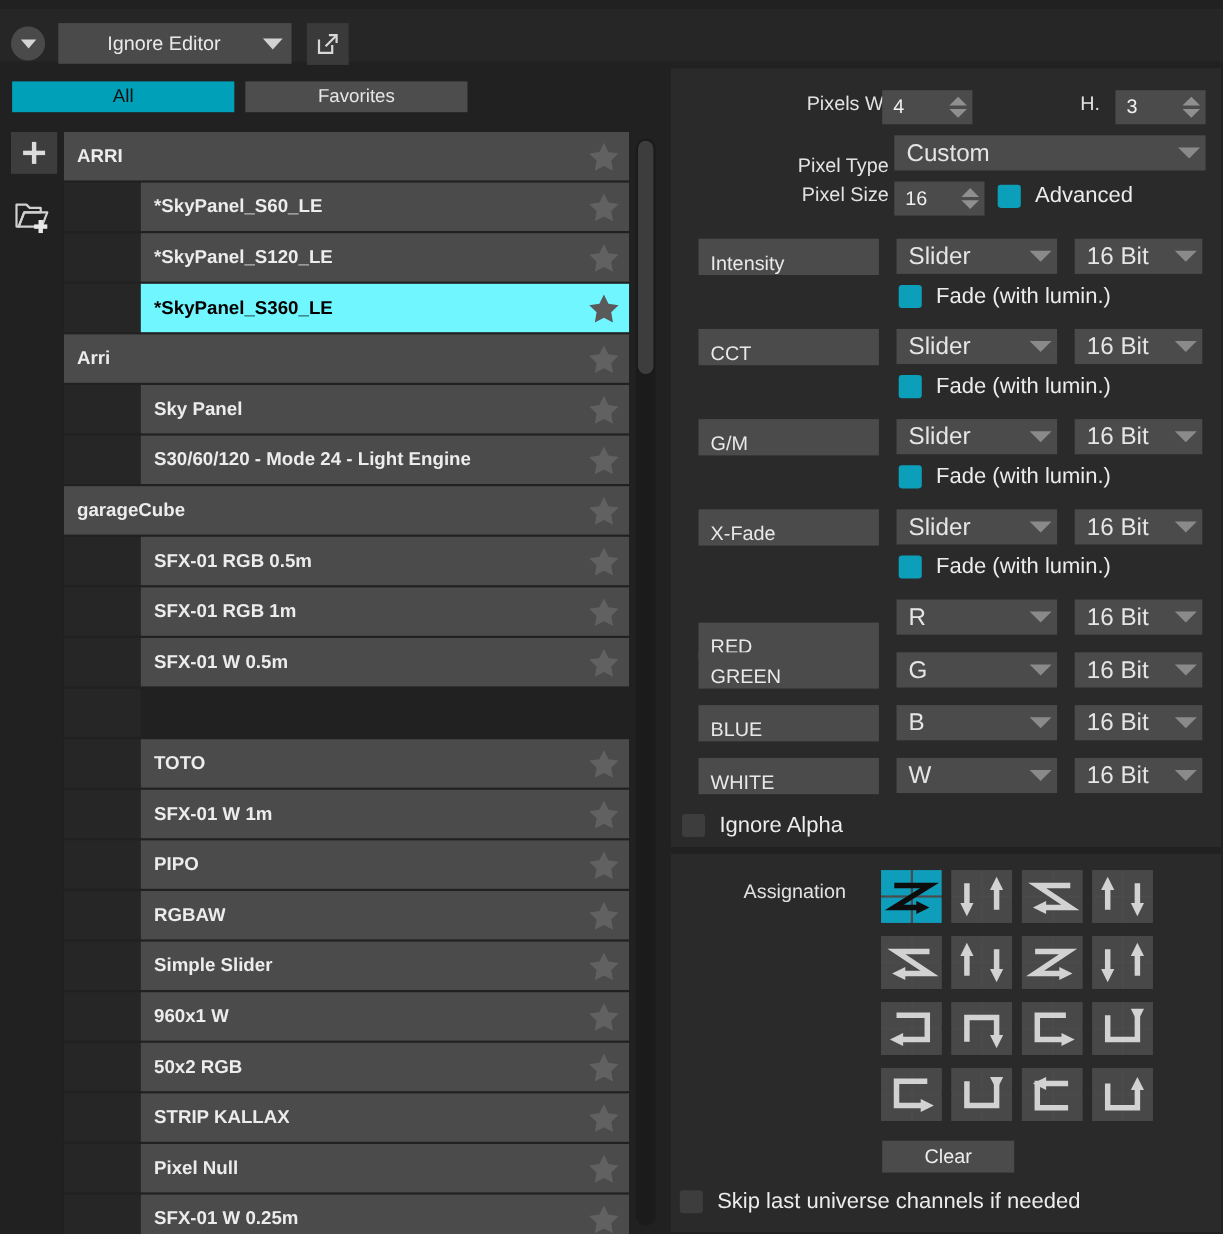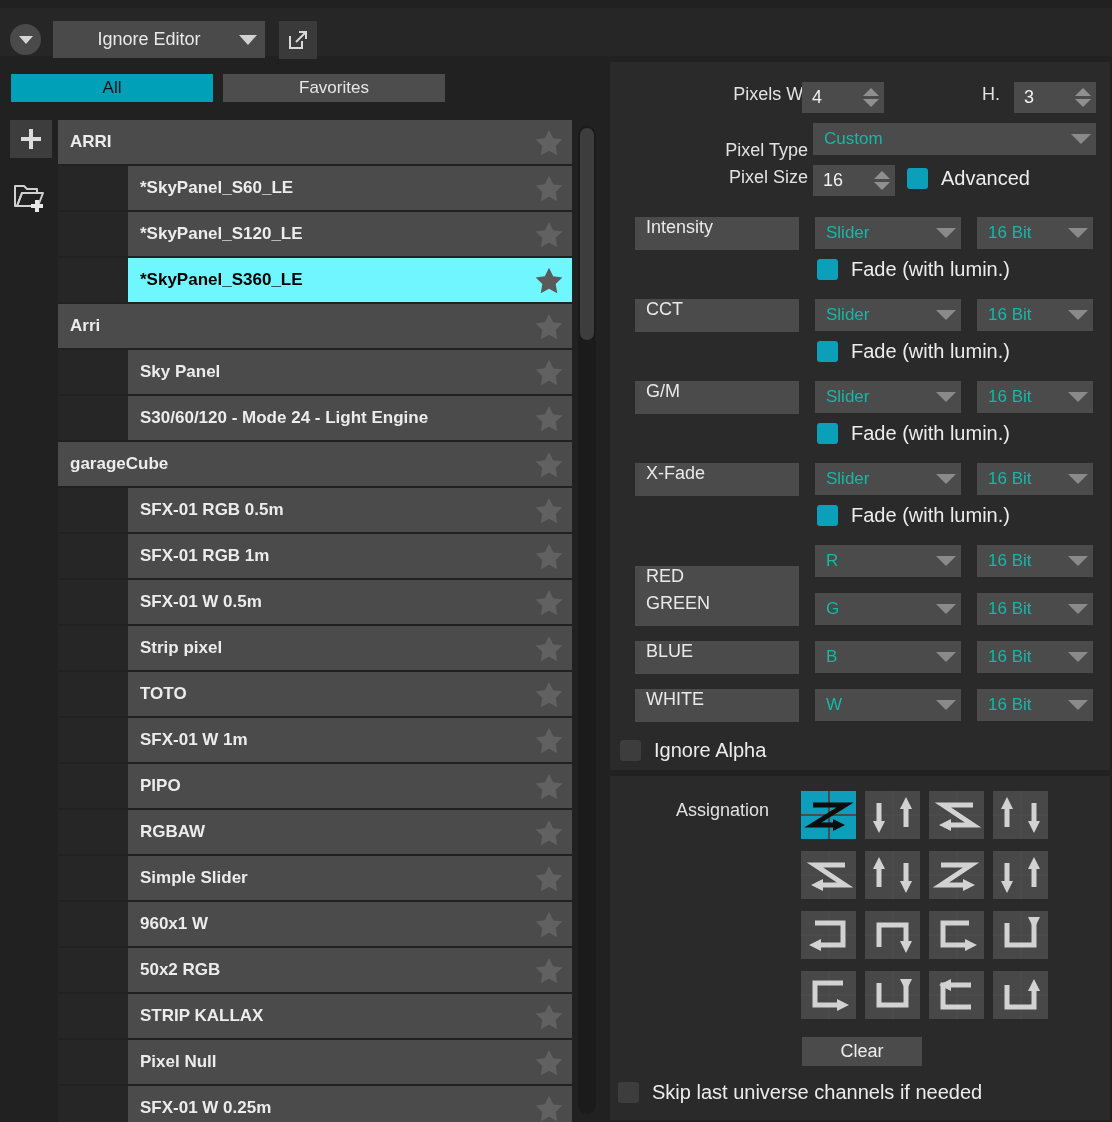--- a/index.html
+++ b/index.html
@@ -28,21 +28,21 @@
   .combo-main .arw i{width:0;height:0;border-left:9px solid transparent;border-right:9px solid transparent;border-top:10px solid #d2d2d2;display:block;}
   .popout-btn{
     position:absolute;left:279px;top:13px;width:38px;height:38px;background:#3a3a3a;
     display:flex;align-items:center;justify-content:center;
   }
 
   
   .tabs{position:absolute;left:0;top:62px;width:600px;height:42px;}
   .tab{position:absolute;top:12px;height:28px;display:flex;align-items:center;justify-content:center;font-size:17px;}
   .tab.all{left:11px;width:202px;background:#00a0b9;color:#111;}
-  .tab.fav{left:223px;width:222px;background:#4d4d4d;color:#e6e6e6;}
+  .tab.fav{left:223px;width:202px;background:#4d4d4d;color:#e6e6e6;}
 
   
   .leftpane{position:absolute;left:0;top:112px;width:600px;height:1010px;background:#212121;overflow:hidden;}
   .sidetools{position:absolute;left:10px;top:8px;width:42px;}
   .tool-plus{width:42px;height:38px;background:#3d3d3d;display:flex;align-items:center;justify-content:center;}
   .tool-folder{width:42px;height:44px;margin-top:16px;display:flex;align-items:center;justify-content:center;}
 
   .listwrap{position:absolute;left:58px;top:8px;width:514px;height:1002px;overflow:hidden;background:#212121;}
   .row{position:relative;height:44px;margin-bottom:2px;display:flex;align-items:stretch;}
   .row .gutter{width:70px;background:#262626;flex:none;}
@@ -67,25 +67,25 @@
   .rp2{position:absolute;left:610px;top:776px;width:500px;height:344px;background:#2a2a2a;}
   .flabel{font-size:18px;color:#e2e2e2;text-align:right;}
 
   .numfield{background:#4b4b4b;height:31px;display:flex;align-items:center;position:relative;}
   .numfield .v{font-size:18px;color:#f0f0f0;padding-left:10px;flex:1;}
   .spin{width:26px;height:31px;display:flex;flex-direction:column;align-items:center;justify-content:center;gap:3px;}
   .spin .up{width:0;height:0;border-left:8px solid transparent;border-right:8px solid transparent;border-bottom:8px solid #8f8f8f;}
   .spin .dn{width:0;height:0;border-left:8px solid transparent;border-right:8px solid transparent;border-top:8px solid #8f8f8f;}
 
   .selbox{background:#4b4b4b;height:32px;display:flex;align-items:center;position:relative;}
-  .selbox .v{font-size:17px;color:#14b8a6;padding-left:11px;flex:1;white-space:nowrap;}
+  .selbox .v{font-size:22px;color:#e5e5e5;padding-left:11px;flex:1;white-space:nowrap;}
   .selbox .ar{width:30px;display:flex;align-items:center;justify-content:center;}
   .selbox .ar i{width:0;height:0;border-left:10px solid transparent;border-right:10px solid transparent;border-top:10px solid #8a8a8a;display:block;}
 
-  .textbox{background:#4b4b4b;height:33px;display:flex;align-items:flex-start;}
+  .textbox{background:#4b4b4b;height:33px;display:flex;align-items:flex-end;}
   .textbox .v{font-size:18px;color:#e9e9e9;padding-left:11px;}
 
   .chk{width:21px;height:21px;border-radius:3px;background:#3d3d3d;flex:none;}
   .chk.on{background:#0b9fba;}
   .chklabel{font-size:20px;color:#ececec;margin-left:13px;white-space:nowrap;}
 
   .assign-label{position:absolute;left:676px;top:800px;font-size:18px;color:#e2e2e2;}
   .tile{
     position:absolute;width:55px;height:48px;background:#4b4b4b;
     display:grid;grid-template-columns:1fr 1fr;grid-template-rows:1fr 1fr;gap:2px;
@@ -239,26 +239,20 @@
           <div class="gutter"></div>
           <div class="body">
             <span class="name">SFX-01 W 0.5m</span>
             <svg class="star" viewBox="0 0 32 32">
               <path d="M16 3 L20.4 11.9 L30.2 13.3 L23.1 20.2 L24.8 30 L16 25.4 L7.2 30 L8.9 20.2 L1.8 13.3 L11.6 11.9 Z" fill="#616161"></path>
             </svg>
           </div>
         </div>
         <div class="row item">
           <div class="gutter"></div>
-          <div class="body">
-            <span class="name">Strip pixel</span>
-            <svg class="star" viewBox="0 0 32 32">
-              <path d="M16 3 L20.4 11.9 L30.2 13.3 L23.1 20.2 L24.8 30 L16 25.4 L7.2 30 L8.9 20.2 L1.8 13.3 L11.6 11.9 Z" fill="#616161"></path>
-            </svg>
-          </div>
         </div>
         <div class="row item">
           <div class="gutter"></div>
           <div class="body">
             <span class="name">TOTO</span>
             <svg class="star" viewBox="0 0 32 32">
               <path d="M16 3 L20.4 11.9 L30.2 13.3 L23.1 20.2 L24.8 30 L16 25.4 L7.2 30 L8.9 20.2 L1.8 13.3 L11.6 11.9 Z" fill="#616161"></path>
             </svg>
           </div>
         </div>

